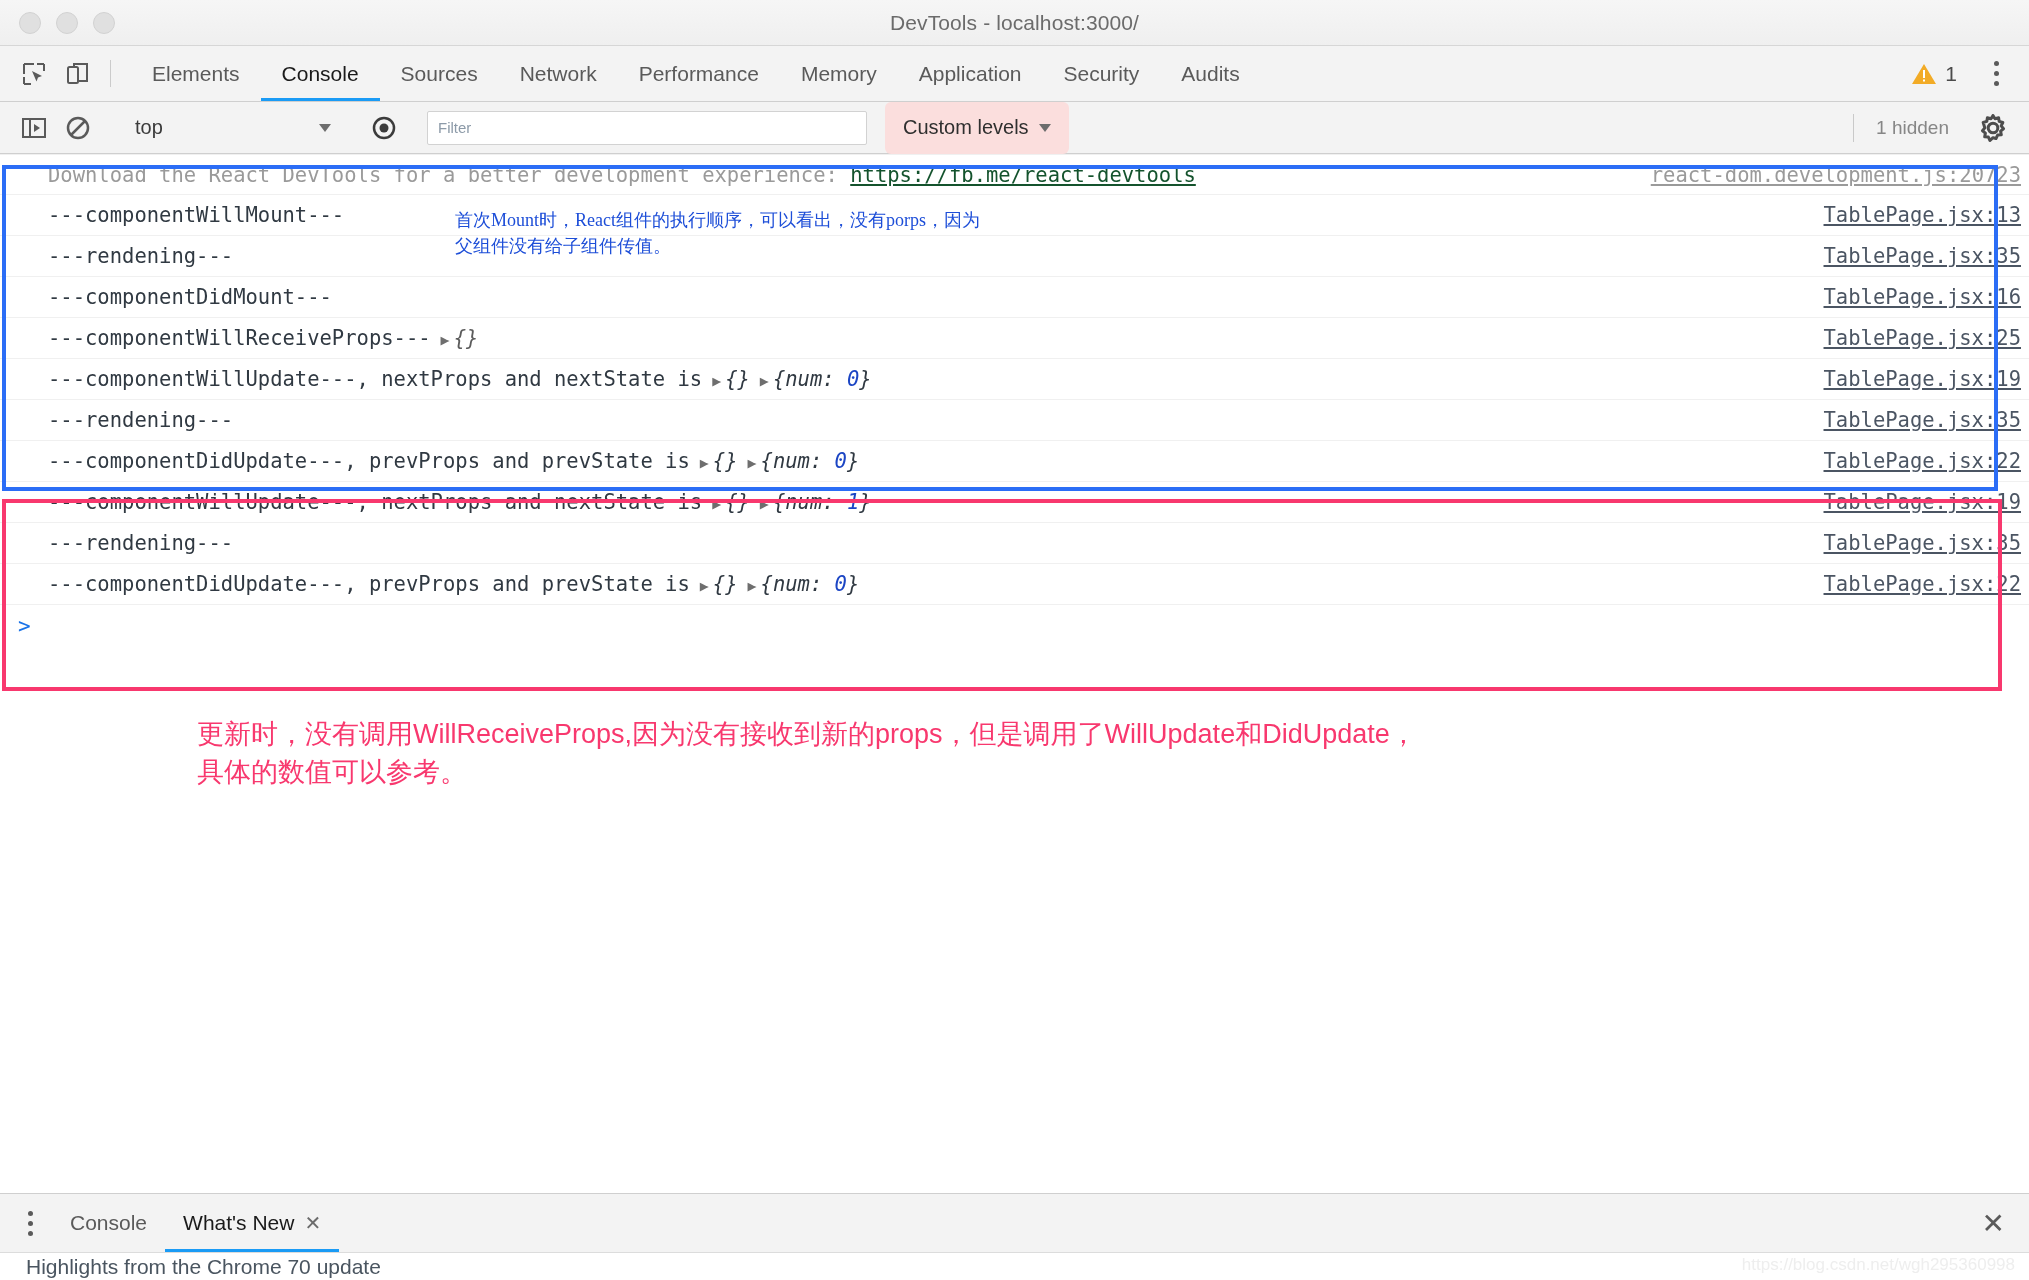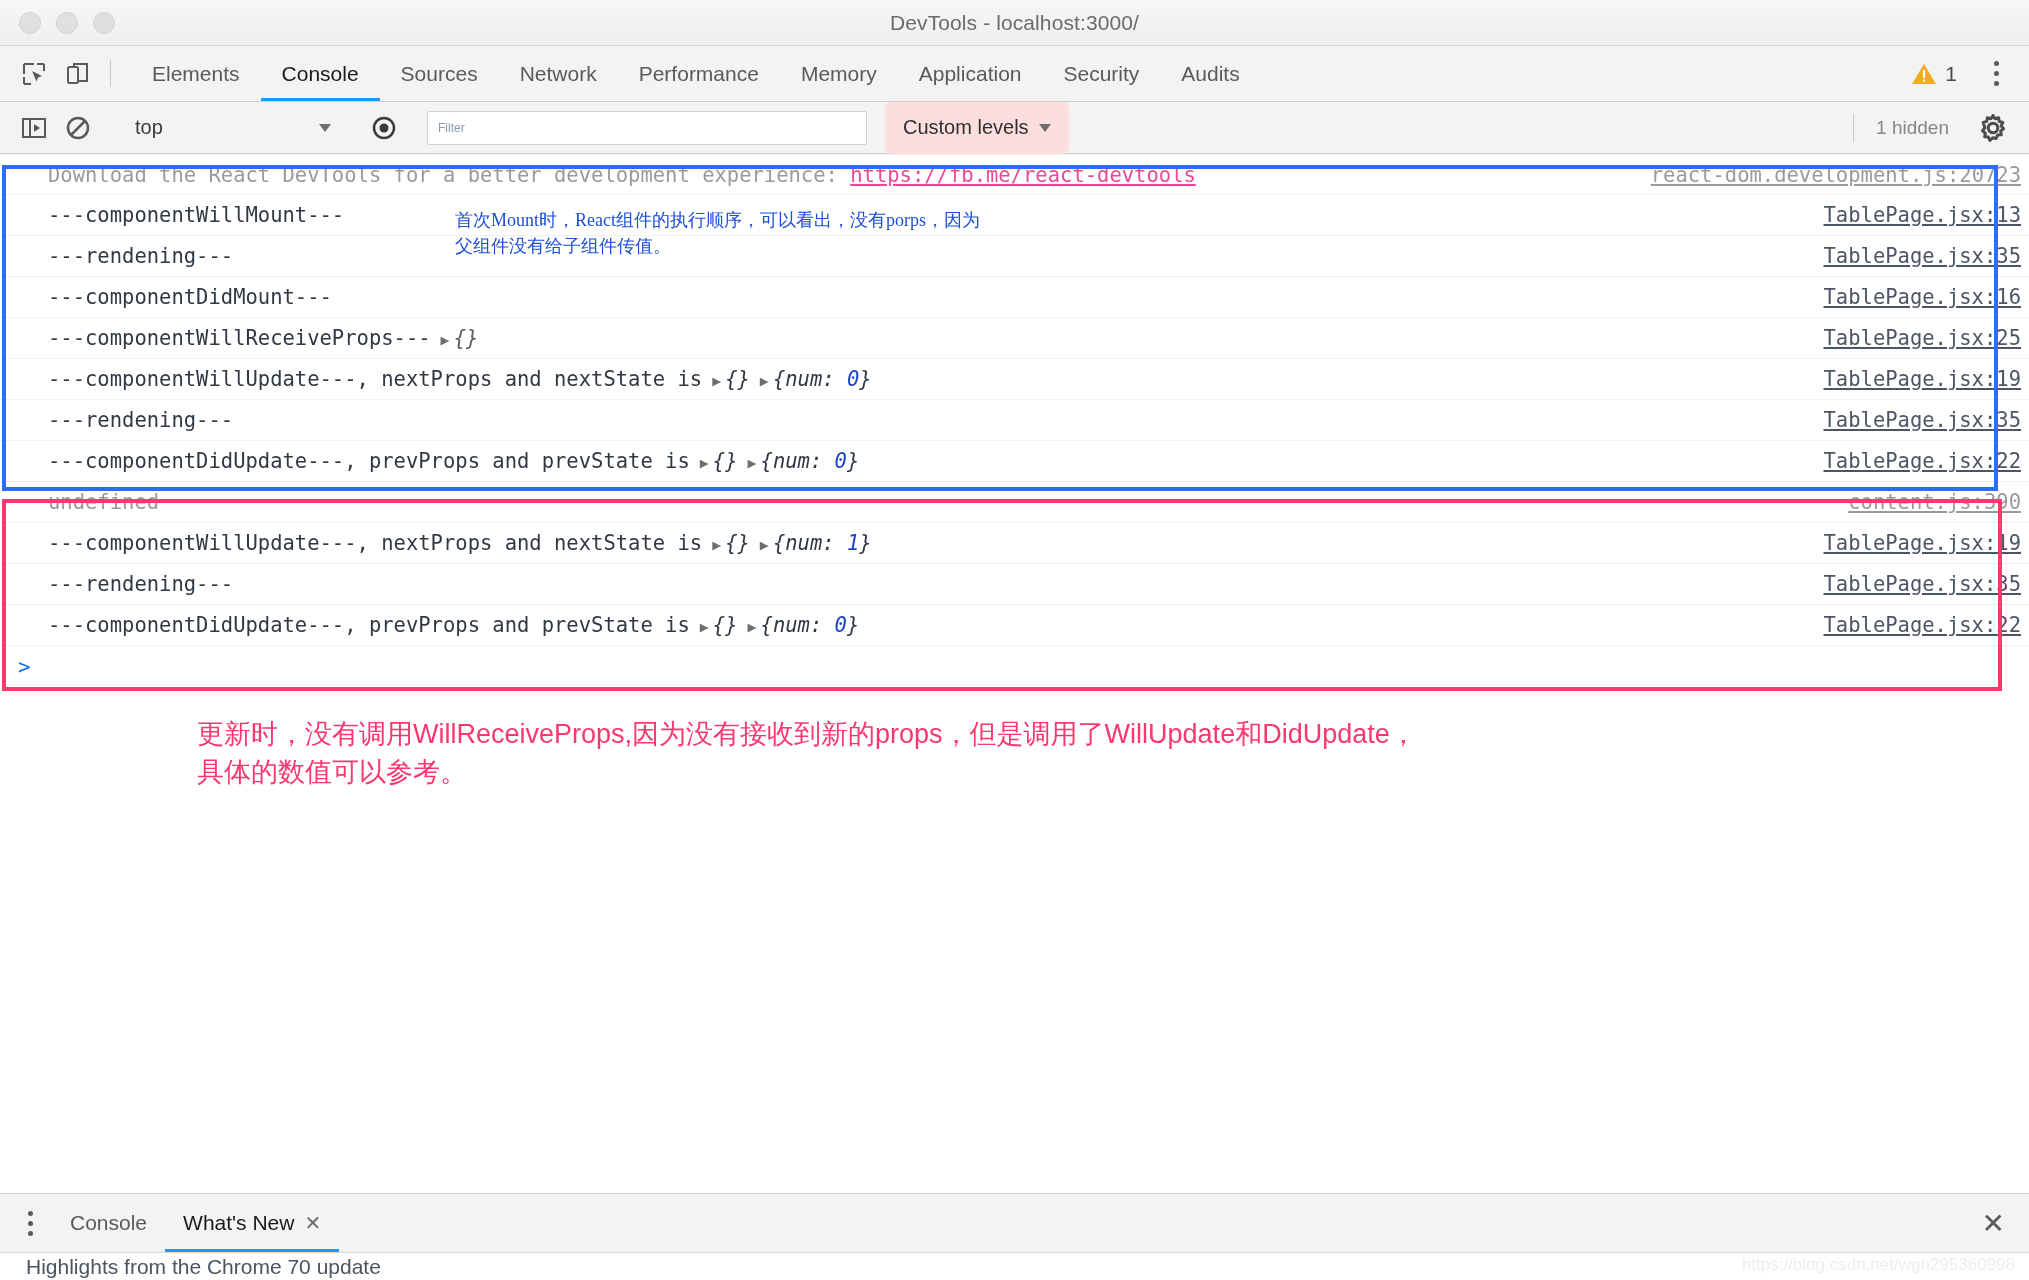--- a/index.html
+++ b/index.html
@@ -75,21 +75,21 @@
   .context-select {
     display: flex; align-items: center; justify-content: space-between;
     width: 220px; height: 34px; padding: 0 10px 0 14px;
     font-size: 20px; color: #3b3b3b;
   }
   .caret { width: 0; height: 0; border-left: 6px solid transparent;
            border-right: 6px solid transparent; border-top: 8px solid #6d6d6d; }
   .filter-input {
     width: 440px; height: 34px; background:#fff;
     border: 1px solid #d2d2d2; border-radius: 2px;
-    font-size: 12px; color: #3b3b3b; padding: 0 10px;
+    font-size: 15px; color: #3b3b3b; padding: 0 10px;
     font-family: "Liberation Sans", sans-serif;
   }
   .filter-input::placeholder { color: #8c9aa8; }
   .level-select {
     height: 52px; display: flex; align-items: center; gap: 10px;
     padding: 0 18px; background: #fbdedd;
     font-size: 20px; color: #2f2f2f; margin-left: 18px; border-radius: 6px;
   }
   .ct-right { margin-left: auto; display: flex; align-items: center; gap: 0; padding-right: 14px; }
   .hidden-count { font-size: 19px; color: #868686; padding: 0 22px;
@@ -104,21 +104,21 @@
   .log-row {
     height: 41px; display: flex; align-items: center;
     border-bottom: 1px solid #f0f0f0;
     padding-left: 48px; padding-right: 8px;
     font-family: "DejaVu Sans Mono", monospace;
     font-size: 20.5px; color: #303942;
     white-space: pre;
   }
   .log-row.first { border-top: 1px solid #f0f0f0; }
   .msg { display: flex; align-items: baseline; }
-  .msg .lnk { color: #ec4899; text-decoration: underline; }
+  .msg .lnk { color: #14532d; text-decoration: underline; }
   .obj-toggle {
     display: inline-block; margin: 0 4px 0 10px;
     color: #6e6e6e; font-size: 15px;
   }
   .obj { font-style: italic; color: #303942; }
   .obj .num { color: #1b45c4; font-style: italic; }
   .obj-plain { font-style: italic; color: #5c5c5c; }
   .src {
     margin-left: auto; font-family: "DejaVu Sans Mono", monospace;
     font-size: 20.5px; color: #4b5563; text-decoration: underline;
@@ -329,24 +329,20 @@
       <div class="log-row">
         <span class="msg">---rendening---</span>
         <span class="src">TablePage.jsx:35</span>
       </div>
 
       <div class="log-row">
         <span class="msg"><span>---componentDidUpdate---, prevProps and prevState is</span><span class="obj-toggle">▶</span><span class="obj">{}</span><span class="obj-toggle">▶</span><span class="obj">{<span>num</span>: <span class="num">0</span>}</span></span>
         <span class="src">TablePage.jsx:22</span>
       </div>
 
-      <div class="log-row dim">
-        <span class="msg">undefined</span>
-        <span class="src">content.js:390</span>
-      </div>
 
       <div class="log-row">
         <span class="msg"><span>---componentWillUpdate---, nextProps and nextState is</span><span class="obj-toggle">▶</span><span class="obj">{}</span><span class="obj-toggle">▶</span><span class="obj">{<span>num</span>: <span class="num">1</span>}</span></span>
         <span class="src">TablePage.jsx:19</span>
       </div>
 
       <div class="log-row">
         <span class="msg">---rendening---</span>
         <span class="src">TablePage.jsx:35</span>
       </div>

